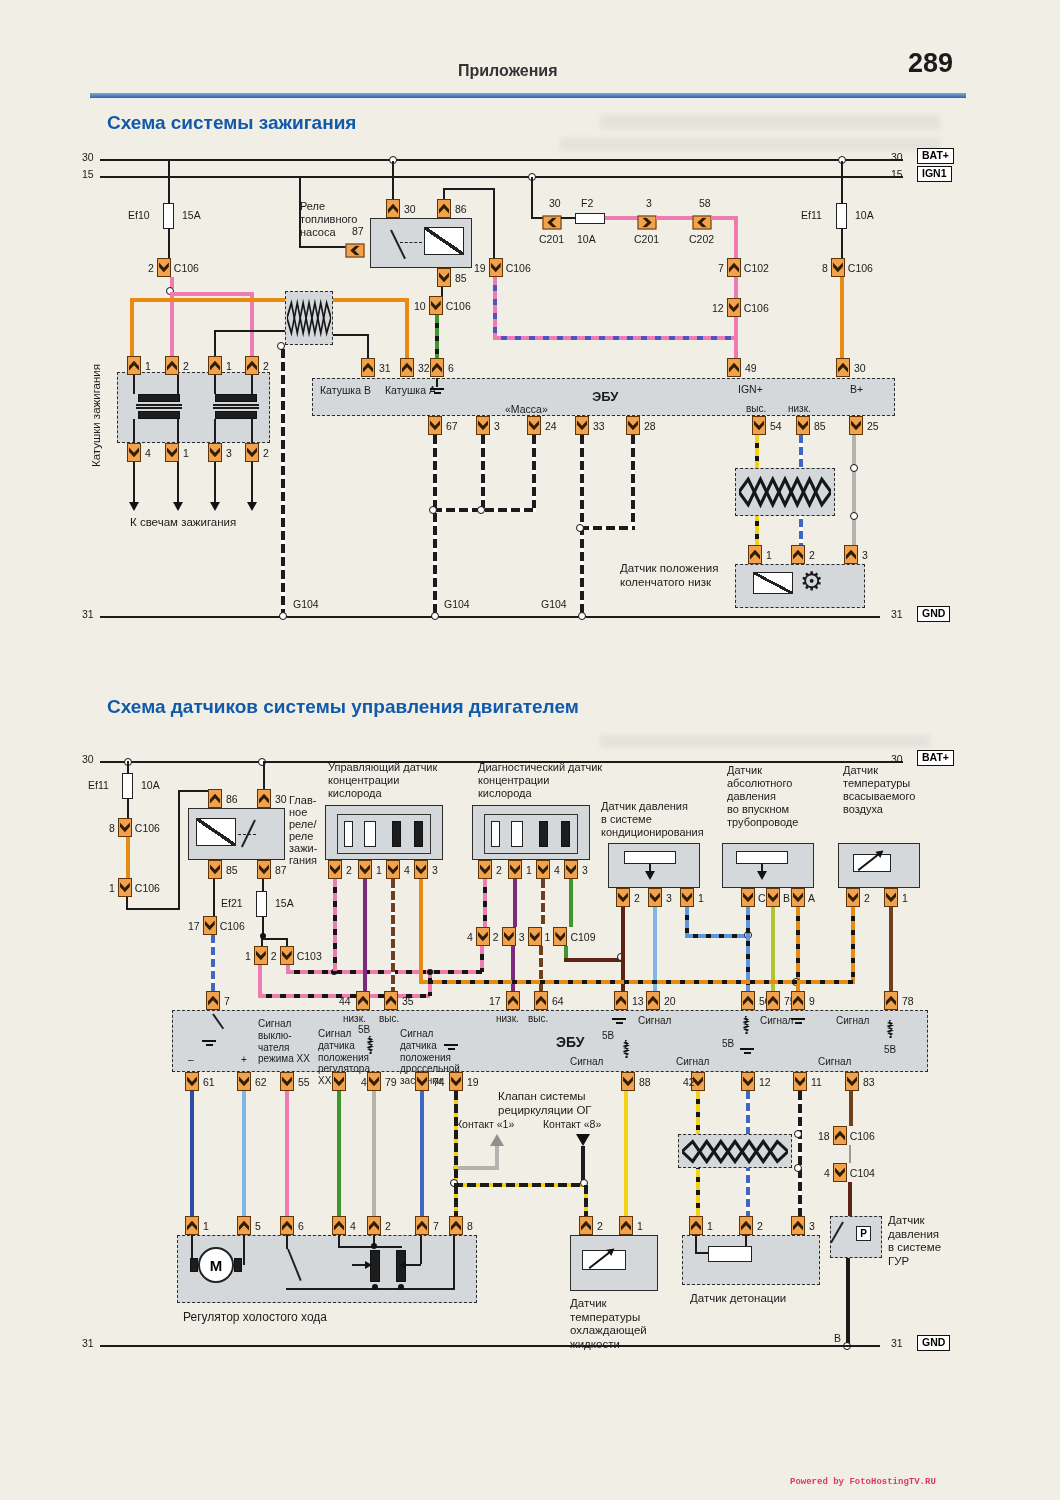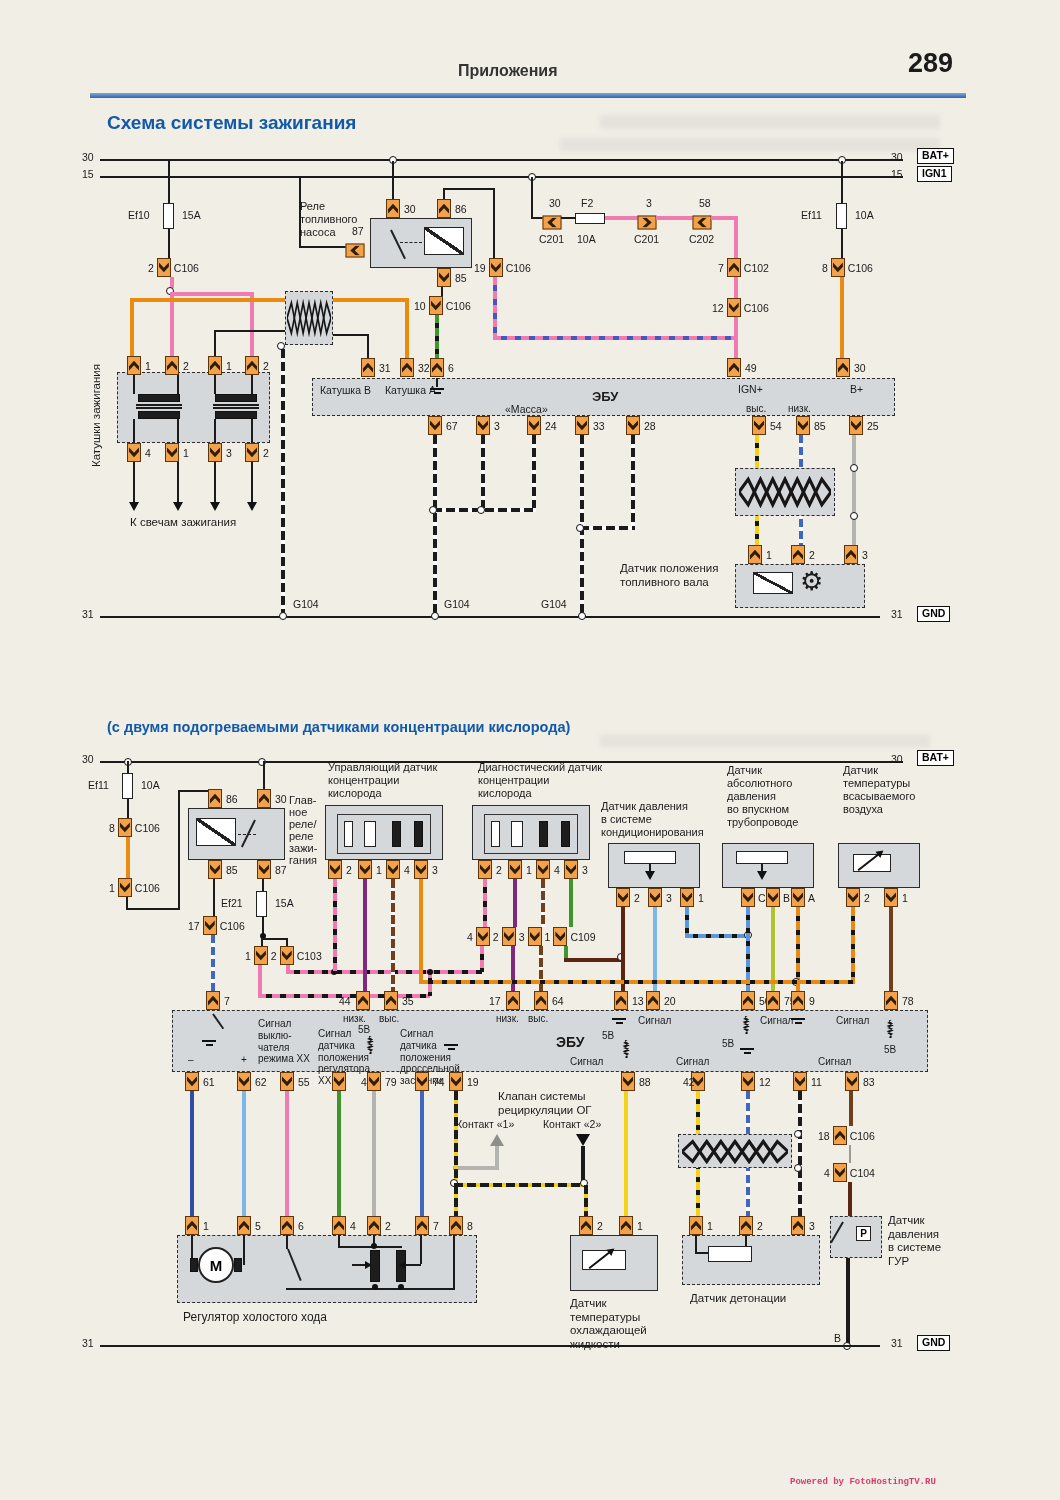--- a/index.html
+++ b/index.html
@@ -284,21 +284,21 @@
 <i class="pin up ab" style="left:748px;top:545px"></i>
     <div class="t sm" style="left:766px;top:549px">1</div>
 <i class="pin up ab" style="left:791px;top:545px"></i>
     <div class="t sm" style="left:809px;top:549px">2</div>
 <i class="pin up ab" style="left:844px;top:545px"></i>
     <div class="t sm" style="left:862px;top:549px">3</div>
 <div class="box" style="left:735px;top:564px;width:130px;height:44px"></div>
 <div class="ind" style="left:753px;top:572px;width:40px;height:22px"></div>
 <div class="t" style="left:800px;top:566px;font-size:26px;color:#1b1b1b">⚙</div>
 <div class="t" style="left:620px;top:562px;font-size:11.5px">Датчик положения
-топливного вала</div>
+коленчатого низк</div>
 
 <div class="vert" style="left:90px;top:355px;height:112px">Катушки зажигания</div>
 <div class="box" style="left:117px;top:372px;width:153px;height:71px"></div>
 <i class="pin up ab" style="left:127px;top:356px"></i>
     <div class="t sm" style="left:145px;top:360px">1</div>
 <i class="pin up ab" style="left:165px;top:356px"></i>
     <div class="t sm" style="left:183px;top:360px">2</div>
 <i class="pin up ab" style="left:208px;top:356px"></i>
     <div class="t sm" style="left:226px;top:360px">1</div>
 <i class="pin up ab" style="left:245px;top:356px"></i>
@@ -330,21 +330,21 @@
 <div class="v2 k" style="left:133px;top:462px;height:40px"></div>
     <div class="tri sp" style="left:129px;top:502px"></div>
 <div class="v2 k" style="left:177px;top:462px;height:40px"></div>
     <div class="tri sp" style="left:173px;top:502px"></div>
 <div class="v2 k" style="left:214px;top:462px;height:40px"></div>
     <div class="tri sp" style="left:210px;top:502px"></div>
 <div class="v2 k" style="left:251px;top:462px;height:40px"></div>
     <div class="tri sp" style="left:247px;top:502px"></div>
 <div class="t" style="left:130px;top:516px;font-size:11.5px">К свечам зажигания</div>
 
-<div class="t b blue" style="left:107px;top:719px;font-size:14.5px">(с двумя подогреваемыми датчиками концентрации кислорода)</div>
+<div class="t b blue" style="left:107px;top:696px;font-size:19px">Схема датчиков системы управления двигателем</div>
 <div class="ghost" style="left:600px;top:735px;width:330px;height:12px"></div>
 
 <div class="h2 k" style="left:100px;top:761px;width:803px"></div>
 <div class="t sm" style="left:82px;top:753px">30</div>
 <div class="t sm" style="left:891px;top:753px">30</div>
 <div class="tag" style="left:917px;top:750px">BAT+</div>
 <div class="jc" style="left:124px;top:758px"></div>
 <div class="jc" style="left:258px;top:758px"></div>
 
 <div class="v2 k" style="left:127px;top:761px;height:12px"></div>
@@ -619,21 +619,21 @@
 <i class="pin ab" style="left:741px;top:1072px"></i>
     <div class="t sm" style="left:759px;top:1076px">12</div>
 <i class="pin ab" style="left:793px;top:1072px"></i>
     <div class="t sm" style="left:811px;top:1076px">11</div>
 <i class="pin ab" style="left:845px;top:1072px"></i>
     <div class="t sm" style="left:863px;top:1076px">83</div>
 
 <div class="t" style="left:498px;top:1090px;font-size:11.5px">Клапан системы
 рециркуляции ОГ</div>
 <div class="t sm" style="left:456px;top:1118px">Контакт «1»</div>
-<div class="t sm" style="left:543px;top:1118px">Контакт «2»</div>
+<div class="t sm" style="left:543px;top:1118px">Контакт «8»</div>
 <div class="tri upg" style="left:490px;top:1134px"></div>
 <div class="tri dnk" style="left:576px;top:1134px"></div>
 <div class="v gy" style="left:495px;top:1146px;height:22px"></div>
 <div class="h gy" style="left:453px;top:1166px;width:46px"></div>
 <div class="v k" style="left:581px;top:1146px;height:37px"></div>
 
 <div class="v dbl" style="left:190px;top:1091px;height:127px"></div>
 <div class="v lb" style="left:242px;top:1091px;height:127px"></div>
 <div class="v pk" style="left:285px;top:1091px;height:127px"></div>
 <div class="v grn" style="left:337px;top:1091px;height:127px"></div>

